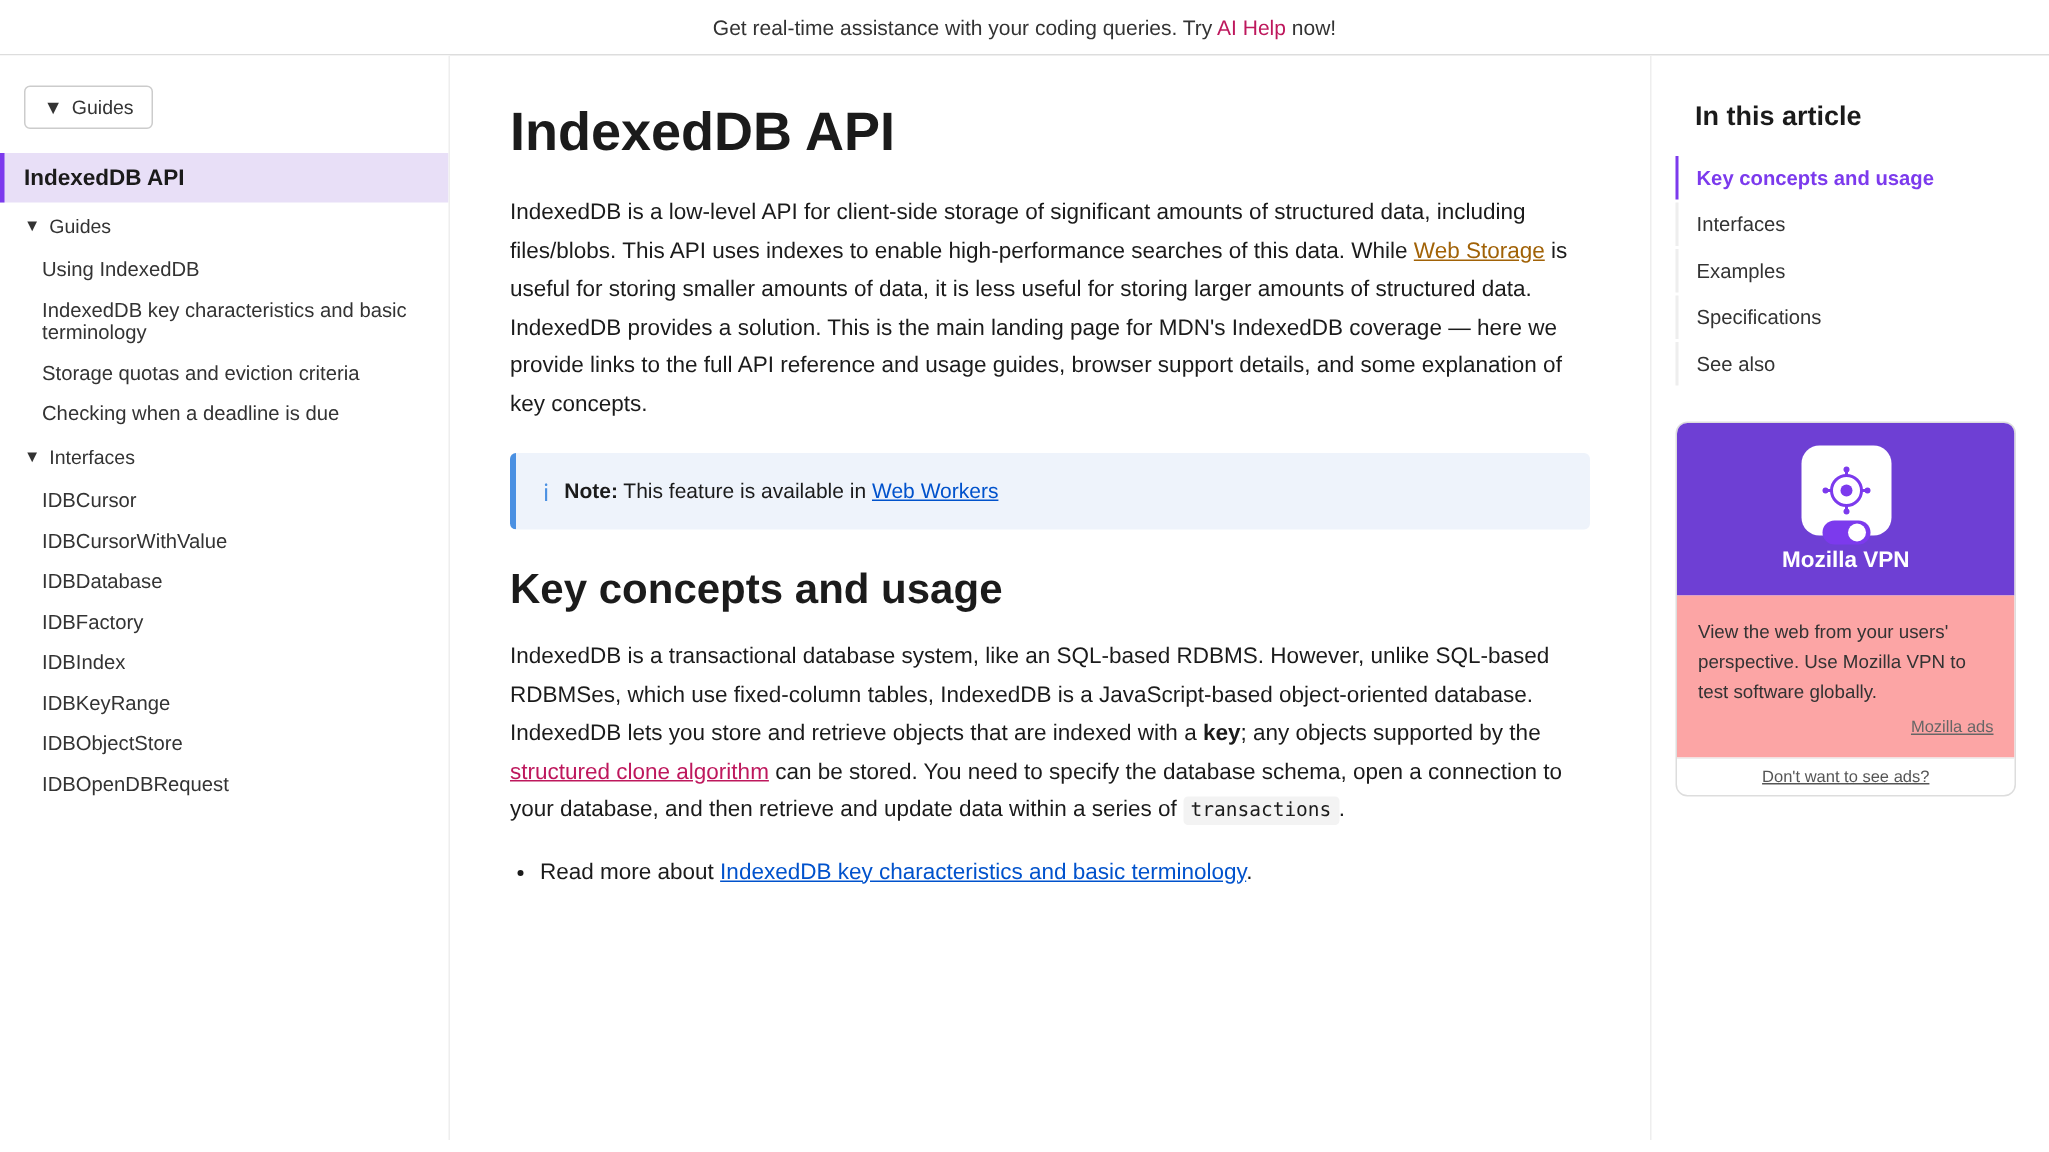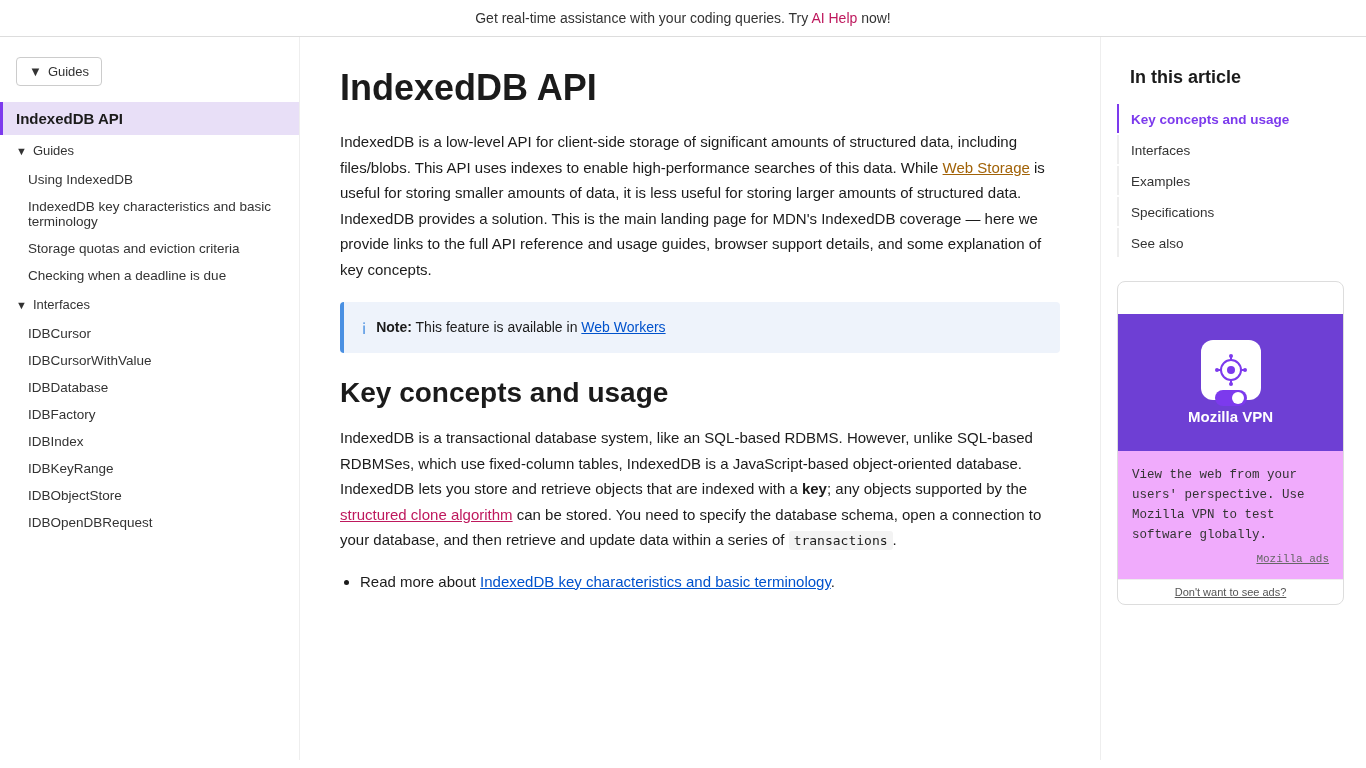--- a/index.html
+++ b/index.html
@@ -179,26 +179,25 @@
 
     
     .ad-box {
       border: 1px solid #ddd;
       border-radius: 8px;
       overflow: hidden;
       margin-top: 16px;
     }
     .ad-header {
       background: #6e3fd4;
-      padding: 26px;
+      padding: 15px;
       display: flex;
       flex-direction: column;
       align-items: center;
       gap: 8px;
-      margin-top: 32px;
     }
     .ad-icon-container {
       width: 60px;
       height: 60px;
       background: white;
       border-radius: 12px;
       display: flex;
       align-items: center;
       justify-content: center;
       position: relative;
@@ -224,22 +223,21 @@
       border-radius: 50%;
       margin-left: auto;
     }
     .ad-title {
       color: white;
       font-weight: 700;
       font-size: 15px;
     }
     .ad-body {
       padding: 14px;
-      background: #f0abfc;
-      font-family: Liberation Mono, monospace;
+      background: #fca5a5;
     }
     .ad-desc {
       font-size: 12.5px;
       line-height: 1.6;
       color: #333;
       margin-bottom: 8px;
     }
     .ad-footer {
       font-size: 11px;
       color: #666;

